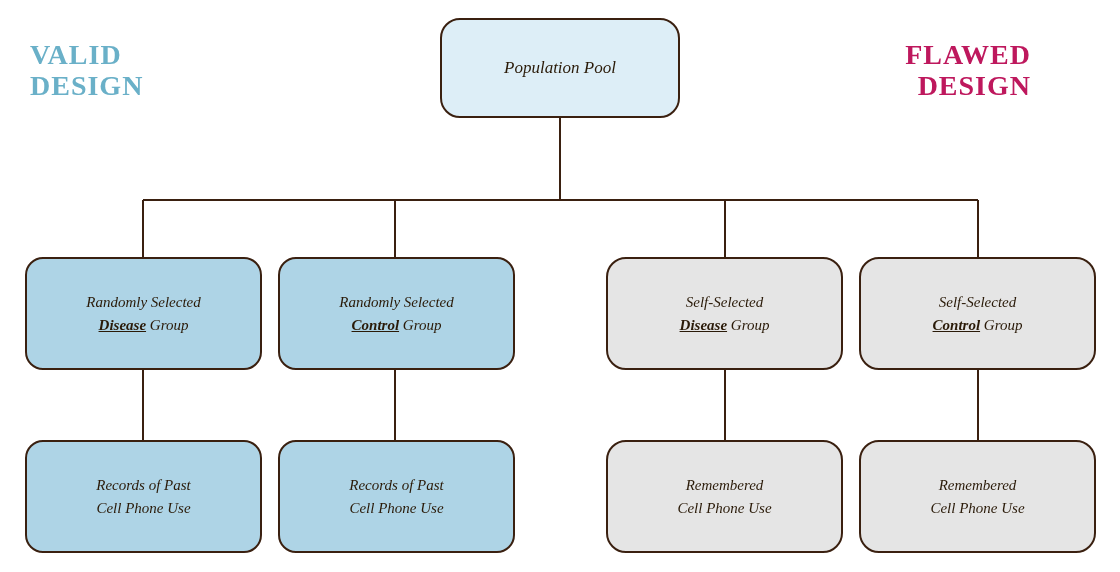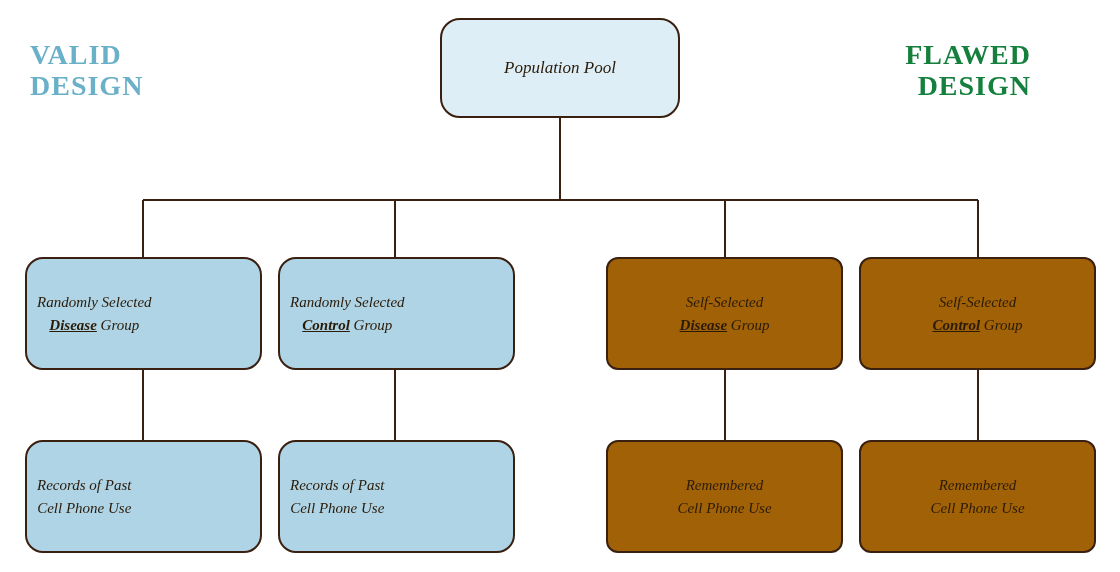--- a/index.html
+++ b/index.html
@@ -39,21 +39,21 @@
       line-height: 1.1;
       text-transform: uppercase;
       letter-spacing: 1px;
     }
     .flawed-label {
       position: absolute;
       top: 40px;
       right: 30px;
       font-size: 28px;
       font-weight: bold;
-      color: #15803d;
+      color: #be185d;
       line-height: 1.1;
       text-transform: uppercase;
       letter-spacing: 1px;
       text-align: right;
     }
 
     
     .pop-pool {
       position: absolute;
       top: 18px;
@@ -100,42 +100,42 @@
     }
 
     
     .blue-box {
       position: absolute;
       border: 2.5px solid #3a2010;
       border-radius: 18px;
       background: #aed4e6;
       display: flex;
       align-items: center;
-      justify-content: flex-start;
+      justify-content: center;
       text-align: center;
       padding: 10px;
     }
     .blue-box-text {
       font-style: italic;
       font-size: 15px;
       color: #2a1a08;
       line-height: 1.5;
     }
     .blue-box-text strong {
       font-weight: bold;
       text-decoration: underline;
       text-decoration-color: #2a1a08;
     }
 
     
     .yellow-box {
       position: absolute;
       border: 2.5px solid #3a2010;
-      border-radius: 12px;
-      background: #a16207;
+      border-radius: 20px;
+      background: #e5e5e5;
       display: flex;
       align-items: center;
       justify-content: center;
       text-align: center;
       padding: 10px;
     }
     .yellow-box-text {
       font-style: italic;
       font-size: 15px;
       color: #2a1a08;

